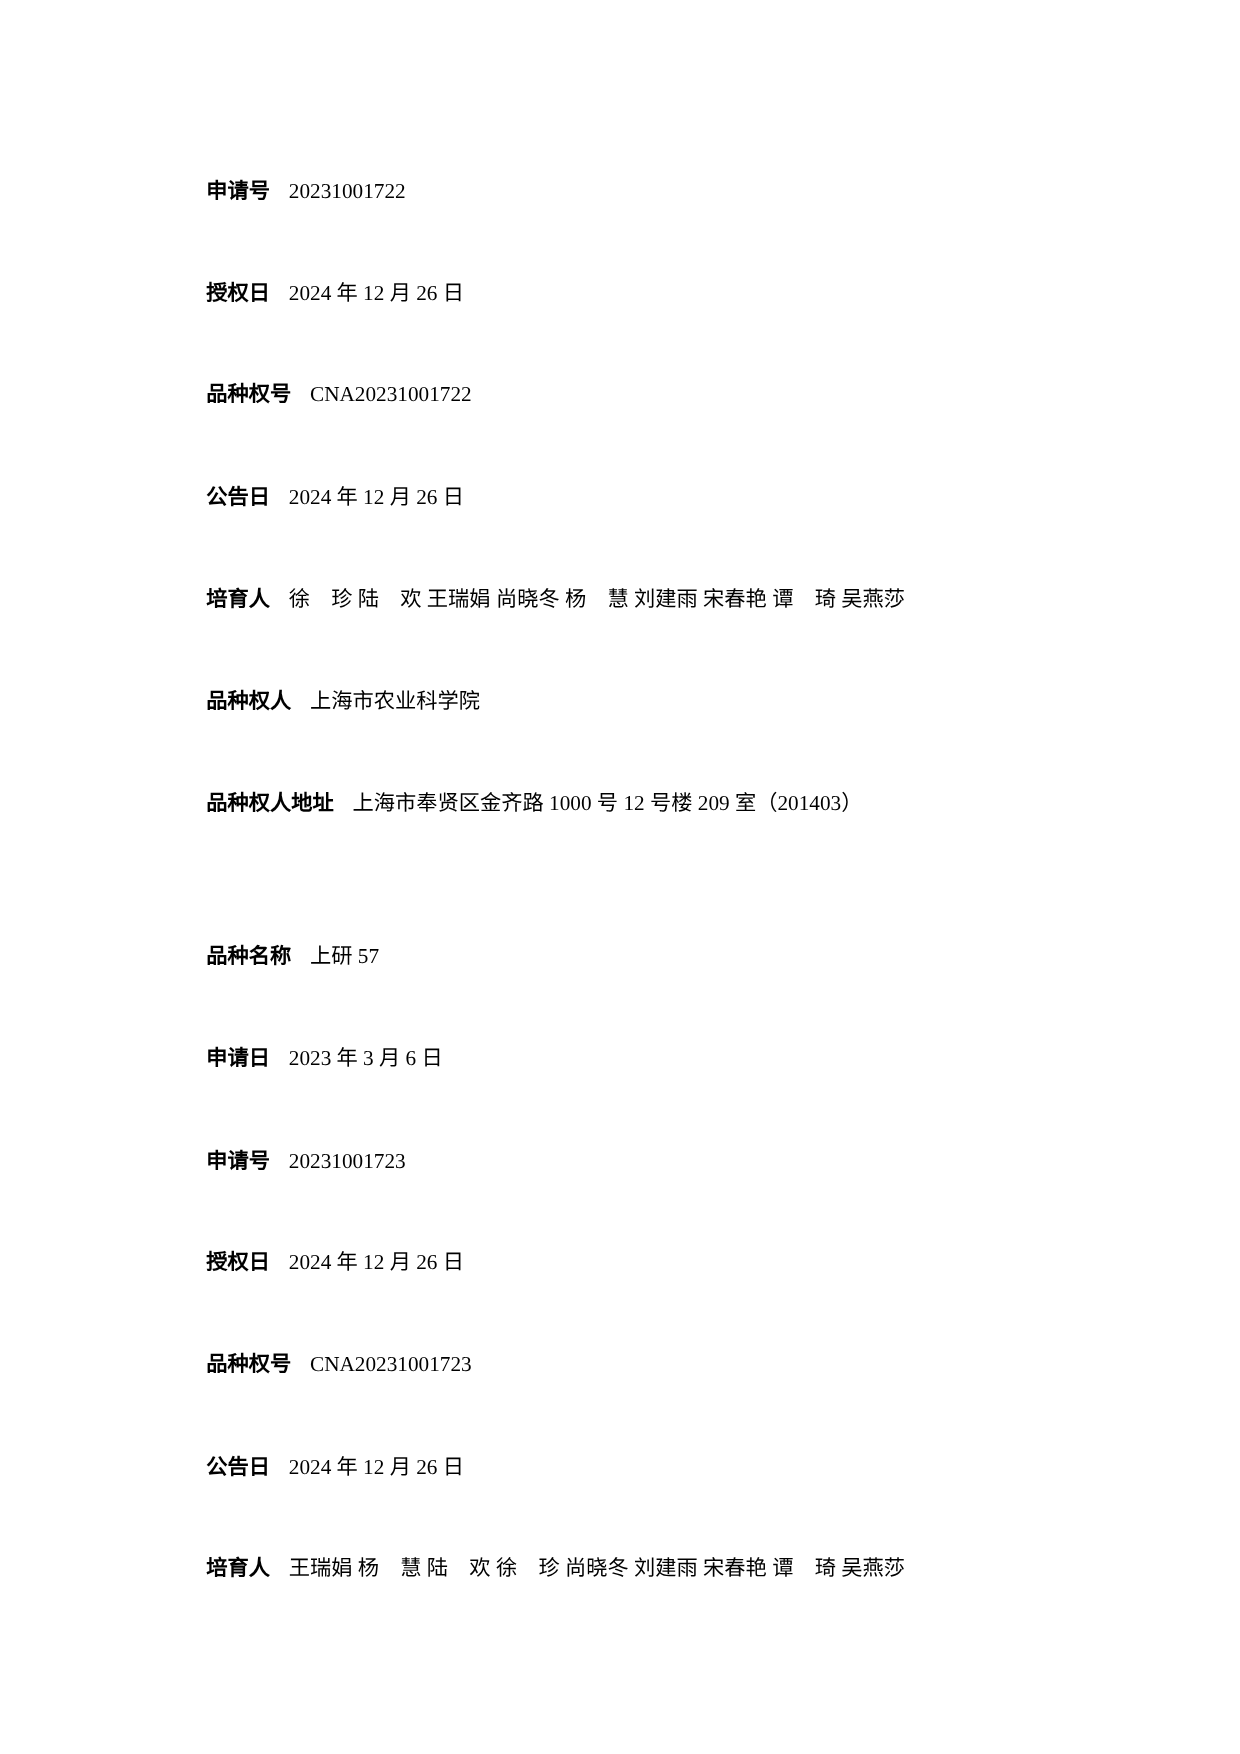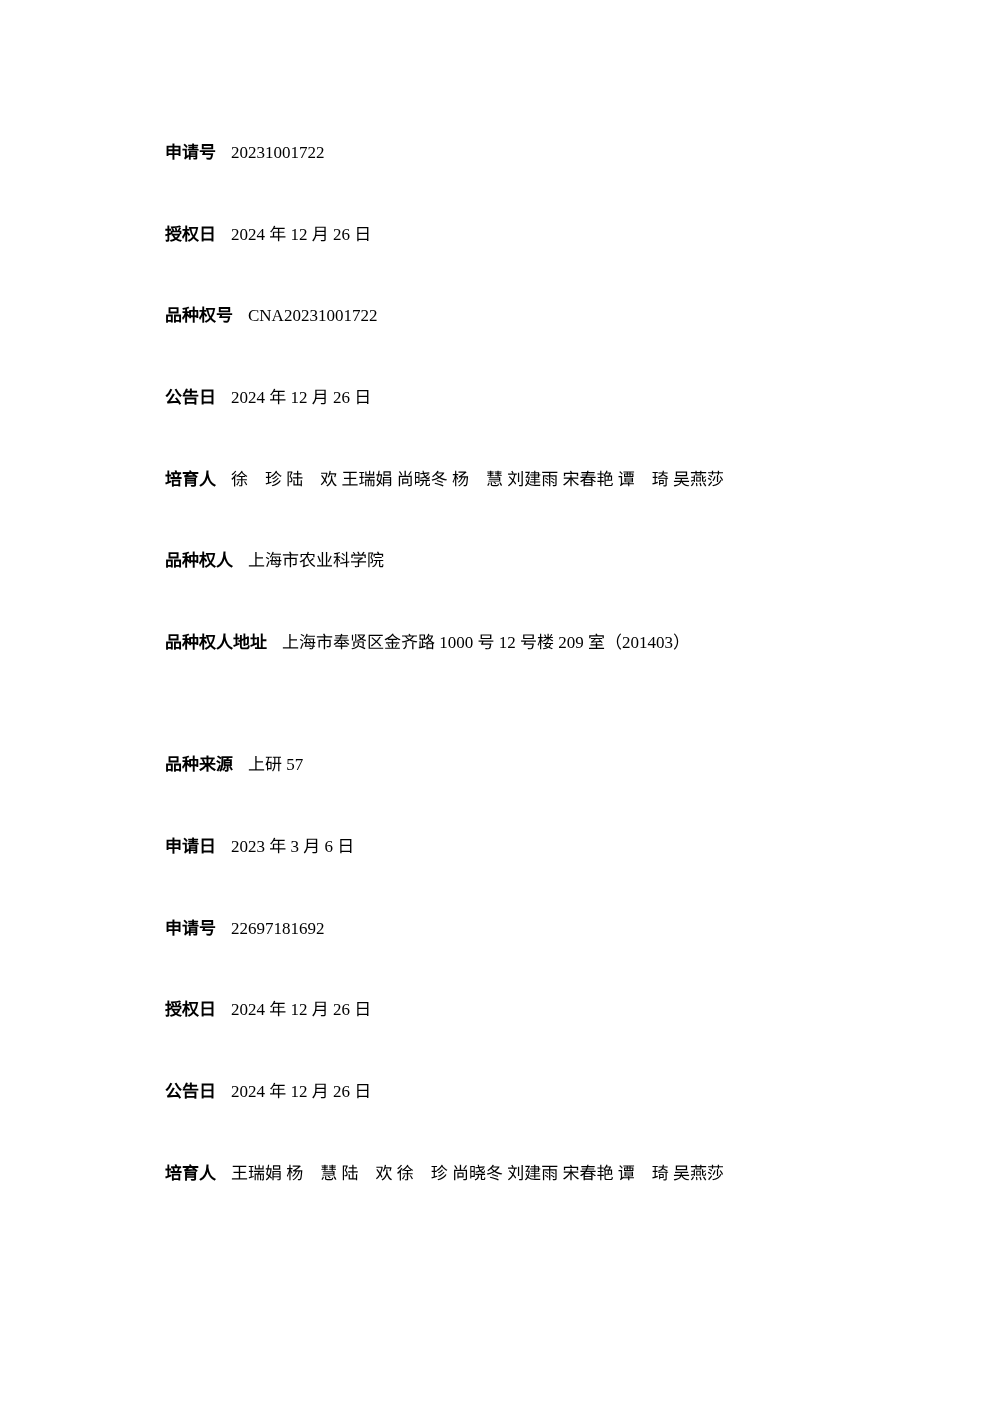--- a/index.html
+++ b/index.html
@@ -73,30 +73,33 @@
   </div>
         <div class="line">
     <span class="label">品种权人</span><span class="value">上海市农业科学院</span>
   </div>
         <div class="line">
     <span class="label">品种权人地址</span><span class="value">上海市奉贤区金齐路 1000 号 12 号楼 209 室（201403）</span>
   </div>
       </section>
       <section class="record">
         <div class="line">
-    <span class="label">品种来源</span><span class="value">上研 57</span>
+    <span class="label">品种名称</span><span class="value">上研 57</span>
   </div>
         <div class="line">
     <span class="label">申请日</span><span class="value">2023 年 3 月 6 日</span>
   </div>
         <div class="line">
-    <span class="label">申请号</span><span class="value">22697181692</span>
+    <span class="label">申请号</span><span class="value">20231001723</span>
   </div>
         <div class="line">
     <span class="label">授权日</span><span class="value">2024 年 12 月 26 日</span>
+  </div>
+        <div class="line">
+    <span class="label">品种权号</span><span class="value">CNA20231001723</span>
   </div>
         <div class="line">
     <span class="label">公告日</span><span class="value">2024 年 12 月 26 日</span>
   </div>
         <div class="line">
     <span class="label">培育人</span><span class="value">王瑞娟 杨　慧 陆　欢 徐　珍 尚晓冬 刘建雨 宋春艳 谭　琦 吴燕莎</span>
   </div>
         <div class="line">
     
   </div>

